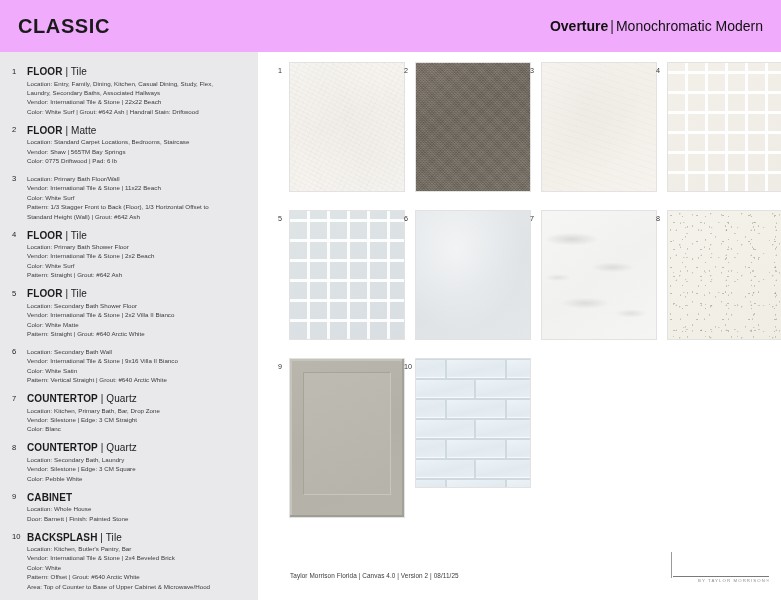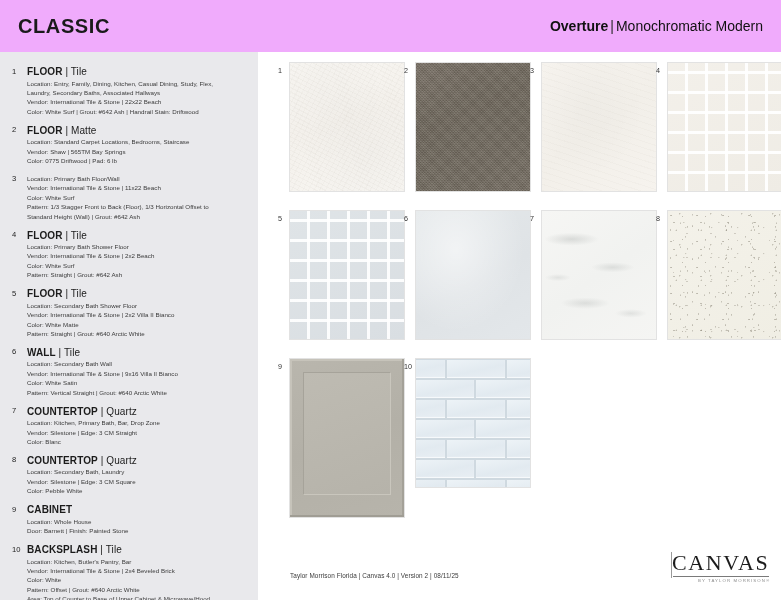--- a/index.html
+++ b/index.html
@@ -302,21 +302,20 @@
           <div class="spec-title"><span class="cat">FLOOR</span><span class="pipe"> | </span><span class="mat">Tile</span></div>
           <div class="spec-line">Location: Secondary Bath Shower Floor</div>
           <div class="spec-line">Vendor: International Tile &amp; Stone | 2x2 Villa II Bianco</div>
           <div class="spec-line">Color: White Matte</div>
           <div class="spec-line">Pattern: Straight | Grout: #640 Arctic White</div>
         </div>
       </div>
       <div class="spec-item">
         <div class="spec-num">6</div>
         <div class="spec-body">
-          <div class="spec-title"><span class="cat">WALL</span><span class="pipe"> | </span><span class="mat">Tile</span></div>
           <div class="spec-line">Location: Secondary Bath Wall</div>
           <div class="spec-line">Vendor: International Tile &amp; Stone | 9x16 Villa II Bianco</div>
           <div class="spec-line">Color: White Satin</div>
           <div class="spec-line">Pattern: Vertical Straight | Grout: #640 Arctic White</div>
         </div>
       </div>
       <div class="spec-item">
         <div class="spec-num">7</div>
         <div class="spec-body">
           <div class="spec-title"><span class="cat">COUNTERTOP</span><span class="pipe"> | </span><span class="mat">Quartz</span></div>
@@ -442,16 +441,15 @@
           </div>
         </div>
       </div>
     </div>
 </div>
 
 <div class="footer-text">Taylor Morrison Florida | Canvas 4.0 | Version 2 | 08/11/25</div>
 
 <div class="canvas-logo">
   <div class="canvas-tick"></div>
-  <div class="canvas-word">CANVAS</div>
   <div class="canvas-rule"></div>
   <div class="canvas-sub">BY TAYLOR MORRISON®</div>
 </div>
 
 </body></html>

